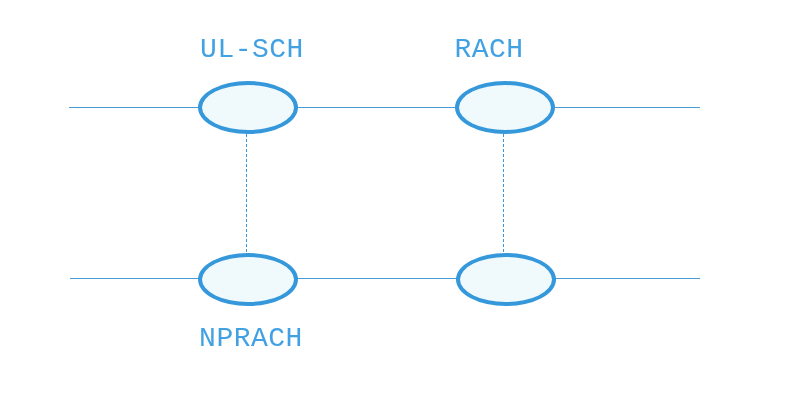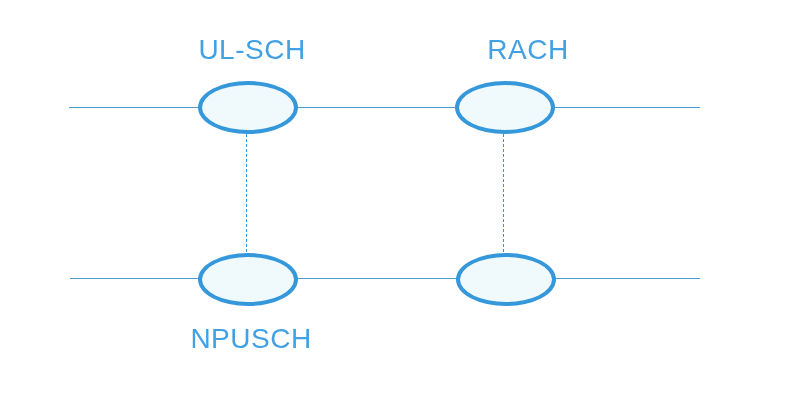--- a/index.html
+++ b/index.html
@@ -11,21 +11,21 @@
     --label-text: #41a1e3;
   }
   * { margin: 0; padding: 0; box-sizing: border-box; }
   html, body { background: var(--background); }
   .canvas {
     position: relative;
     width: 700px;
     height: 402px;
     background: var(--background);
     overflow: hidden;
-    font-family: Liberation Sans, sans-serif;
+    font-family: Liberation Mono, monospace;
   }
   .rail {
     position: absolute;
     height: 1.4px;
     background: var(--rail-line);
   }
   .rail.top    { left: 69px; top: 107px; width: 680px; }
   .rail.bottom { left: 70px; top: 278px; width: 680px; }
   .connector {
     position: absolute;
@@ -52,21 +52,21 @@
     position: absolute;
     transform: translateX(-50%);
     font-size: 28px;
     line-height: 1;
     font-weight: 400;
     letter-spacing: 0.5px;
     color: var(--label-text);
     white-space: nowrap;
   }
   .label-ul-sch { left: 252px; top: 36px;  }
-  .label-rach   { left: 528px; top: 36px;  }
+  .label-rach   { left: 489px; top: 36px;  }
   .label-npusch { left: 251px; top: 325px; }
   .label-nprach { left: 514px; top: 324px; }
 </style>
 </head>
 <body>
 
 <div class="canvas">
 
   <div class="rail top"></div>
   <div class="rail bottom"></div>
@@ -74,15 +74,15 @@
   <div class="connector left"></div>
   <div class="connector right"></div>
 
   <div class="node ul-sch"></div>
   <div class="node rach"></div>
   <div class="node npusch"></div>
   <div class="node nprach"></div>
 
   <div class="node-label label-ul-sch">UL-SCH</div>
   <div class="node-label label-rach">RACH</div>
-  <div class="node-label label-npusch">NPUSCH</div>
+  <div class="node-label label-npusch">NPRACH</div>
 
 </div>
 
 </body></html>

